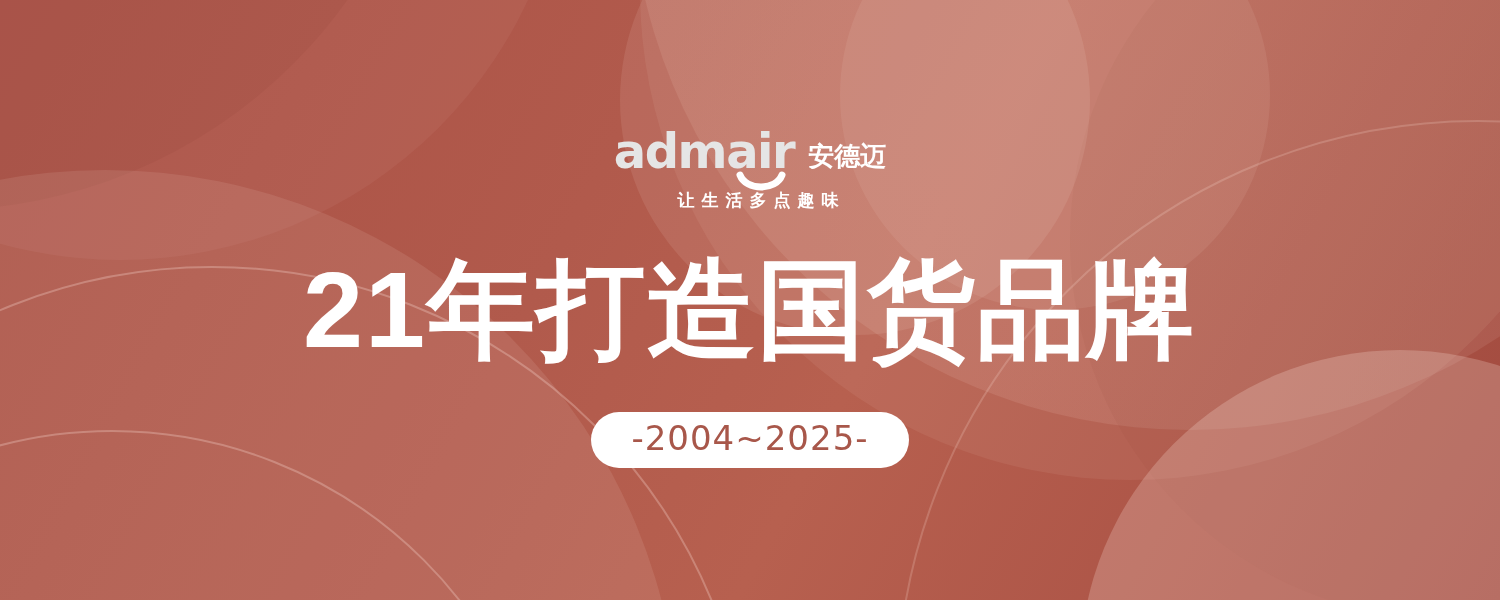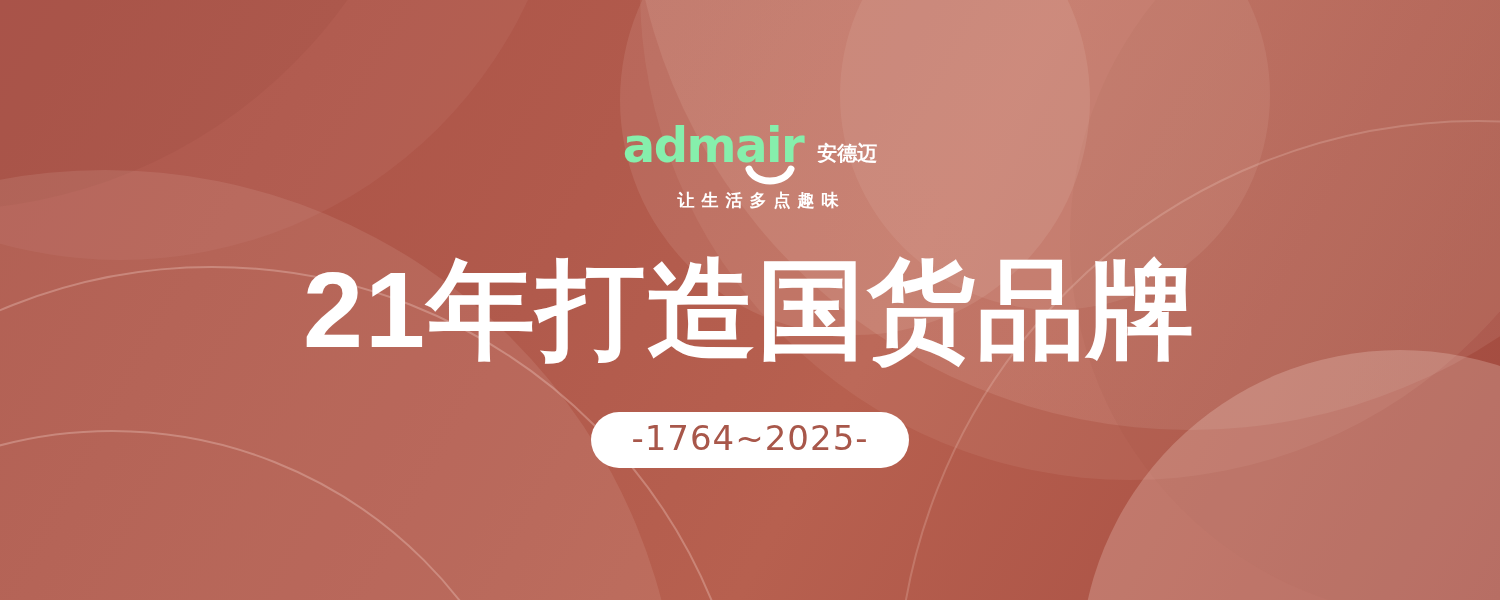--- a/index.html
+++ b/index.html
@@ -163,37 +163,37 @@
 
   .wordmark-wrap {
     position: relative;
     display: inline-block;
   }
 
   .wordmark {
     font-family: "DejaVu Sans", sans-serif;
     font-size: 48px;
     font-weight: 700;
-    color: #86efac;
+    color: #e5e5e5;
     letter-spacing: -1.5px;
     line-height: 1;
     display: block;
   }
 
   .smile {
     position: absolute;
     left: 122px;
     top: 44px;
     width: 50px;
     height: 24px;
   }
 
   .logo-cn {
     font-family: "DejaVu Sans", "Liberation Sans", sans-serif;
-    font-size: 20px;
+    font-size: 26px;
     font-weight: 700;
     color: #ffffff;
     letter-spacing: 0px;
     line-height: 1;
     position: relative;
     top: -6px;
     margin-top: 45px;
   }
 
   .tagline {
@@ -276,17 +276,17 @@
         </svg>
       </span>
       <span class="logo-cn">安德迈</span>
     </div>
 
     <div class="tagline">让生活多点趣味</div>
 
     <div class="headline">21年打造国货品牌</div>
 
     <div class="badge-row">
-      <div class="year-badge">-1764~2025-</div>
+      <div class="year-badge">-2004~2025-</div>
     </div>
 
   </div>
 </div>
 
 </body></html>

